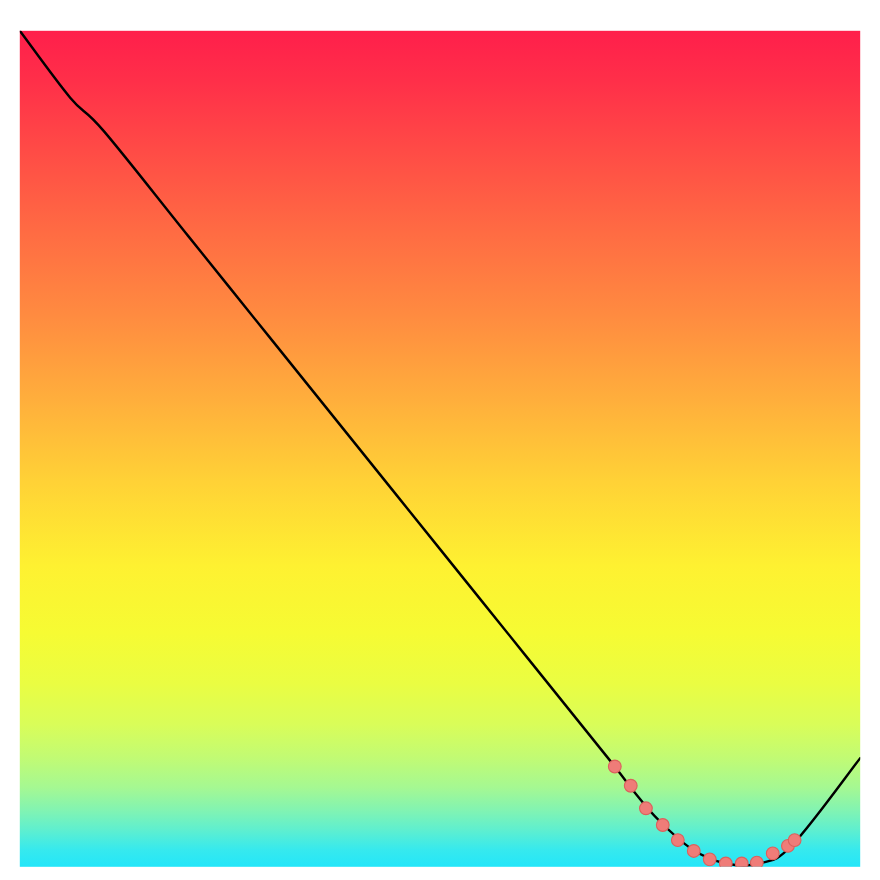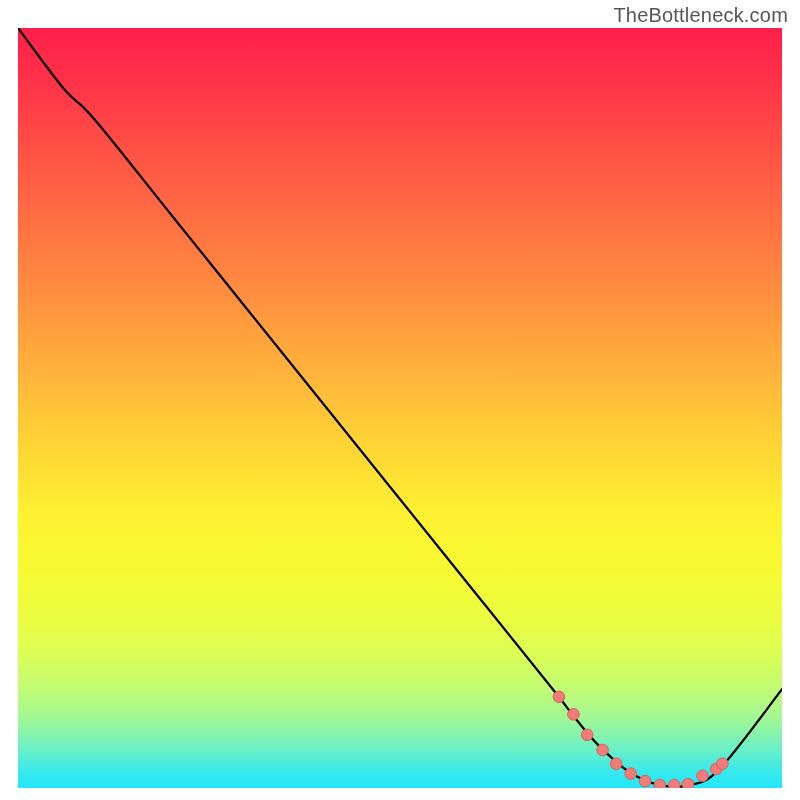--- a/index.html
+++ b/index.html
@@ -65,21 +65,20 @@
   .dot {
     fill: #ef7c78;
     stroke: #db615d;
     stroke-width: 1;
   }
 </style>
 </head>
 <body>
 
 <div class="wrap">
-  <div class="attribution">TheBottleneck.com</div>
 
   <div class="plot">
     <div class="plot-bg"></div>
     <svg class="svg-layer" viewBox="0 0 764 760" preserveAspectRatio="none">
       <path id="curve-path" class="curve" d="M 0.0 0.0 C 8.3 10.9, 32.1 44.4, 45.8 60.8 C 59.6 77.2, 57.1 68.6, 76.4 91.2 C 95.7 113.8, 125.3 152.0, 152.8 186.2 C 180.3 220.4, 201.7 247.0, 229.2 281.2 C 256.7 315.4, 278.1 342.0, 305.6 376.2 C 333.1 410.4, 354.5 437.0, 382.0 471.2 C 409.5 505.4, 430.9 532.0, 458.4 566.2 C 485.9 600.4, 516.9 638.8, 534.8 661.2 C 552.7 683.6, 549.5 680.7, 557.7 690.8 C 566.0 701.0, 571.0 707.9, 580.6 717.4 C 590.3 727.0, 600.2 736.9, 611.2 744.0 C 622.2 751.2, 630.8 754.6, 641.8 757.0 C 652.8 759.3, 661.3 760.1, 672.3 757.0 C 683.3 753.8, 686.4 756.7, 702.9 739.5 C 719.4 722.2, 753.0 675.3, 764.0 661.2"></path>
       <g id="marker-group">
           <circle cx="540.9" cy="668.8" r="5.8" class="dot"></circle>
           <circle cx="555.4" cy="686.3" r="5.8" class="dot"></circle>
           <circle cx="569.2" cy="706.8" r="5.8" class="dot"></circle>
           <circle cx="584.5" cy="722.0" r="5.8" class="dot"></circle>

